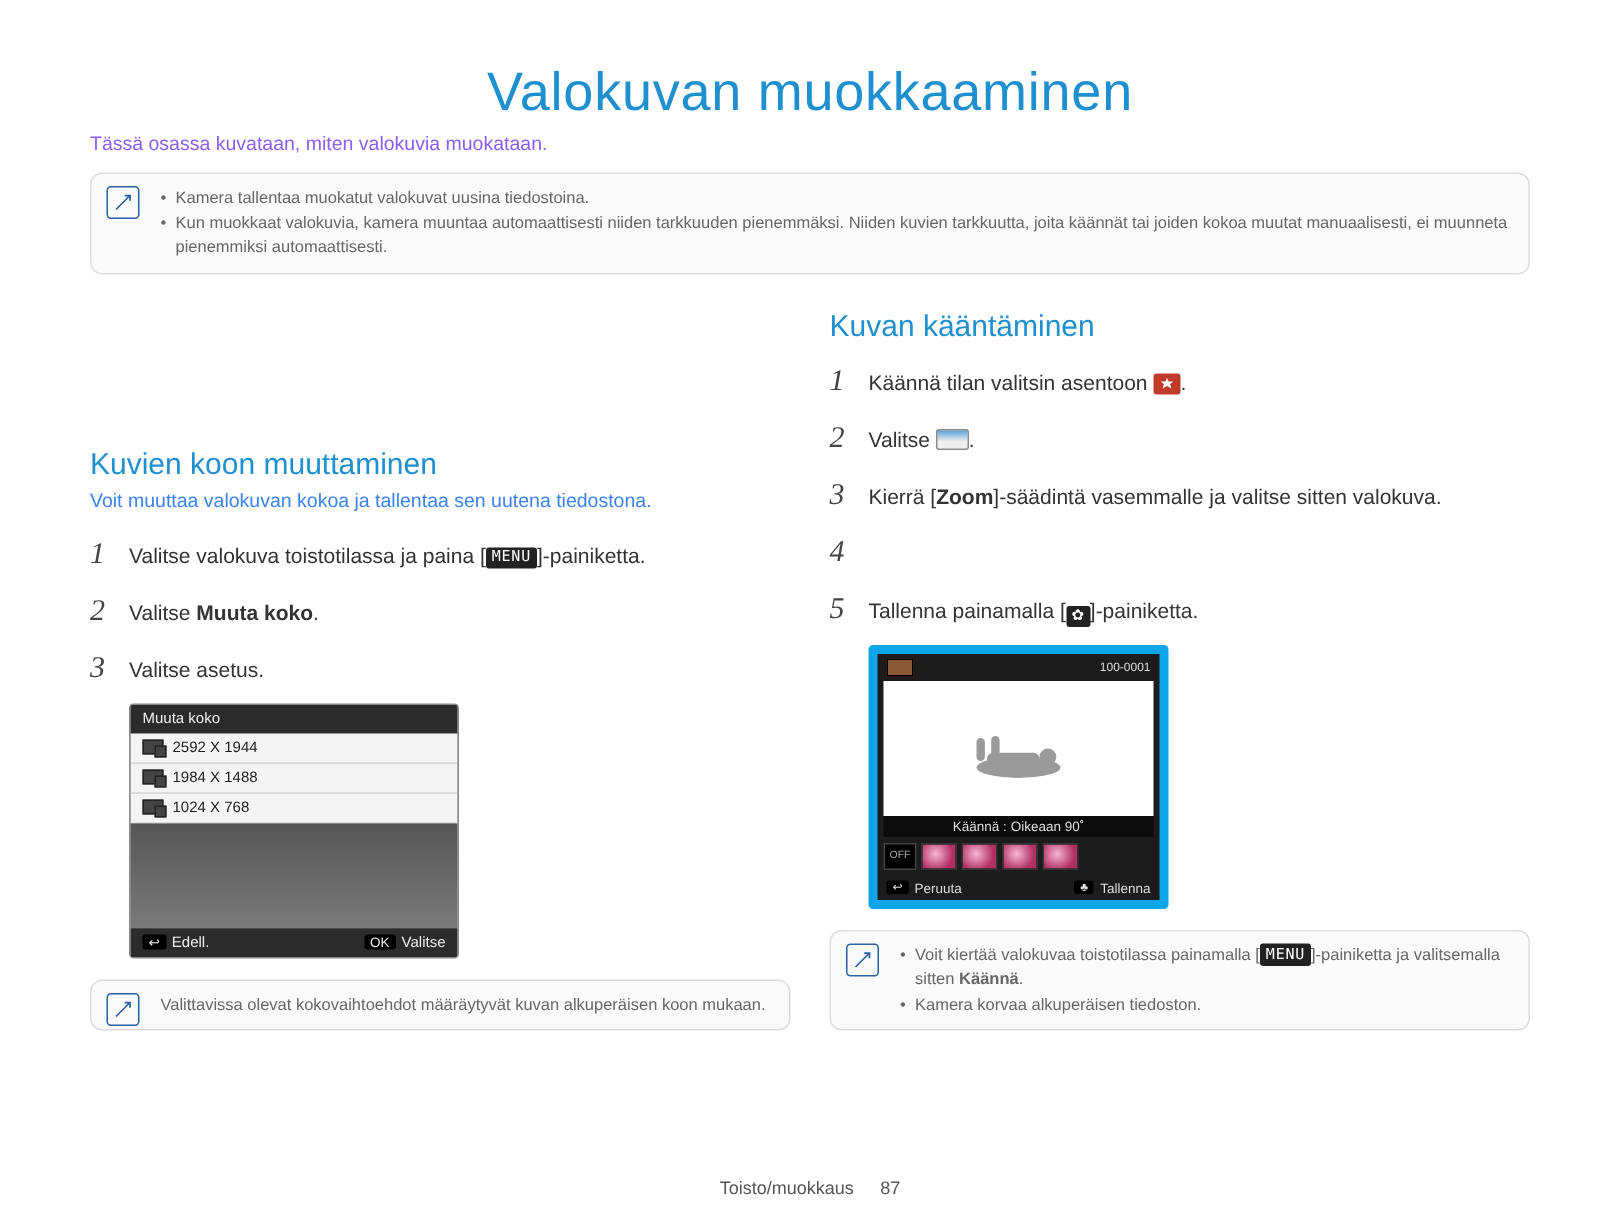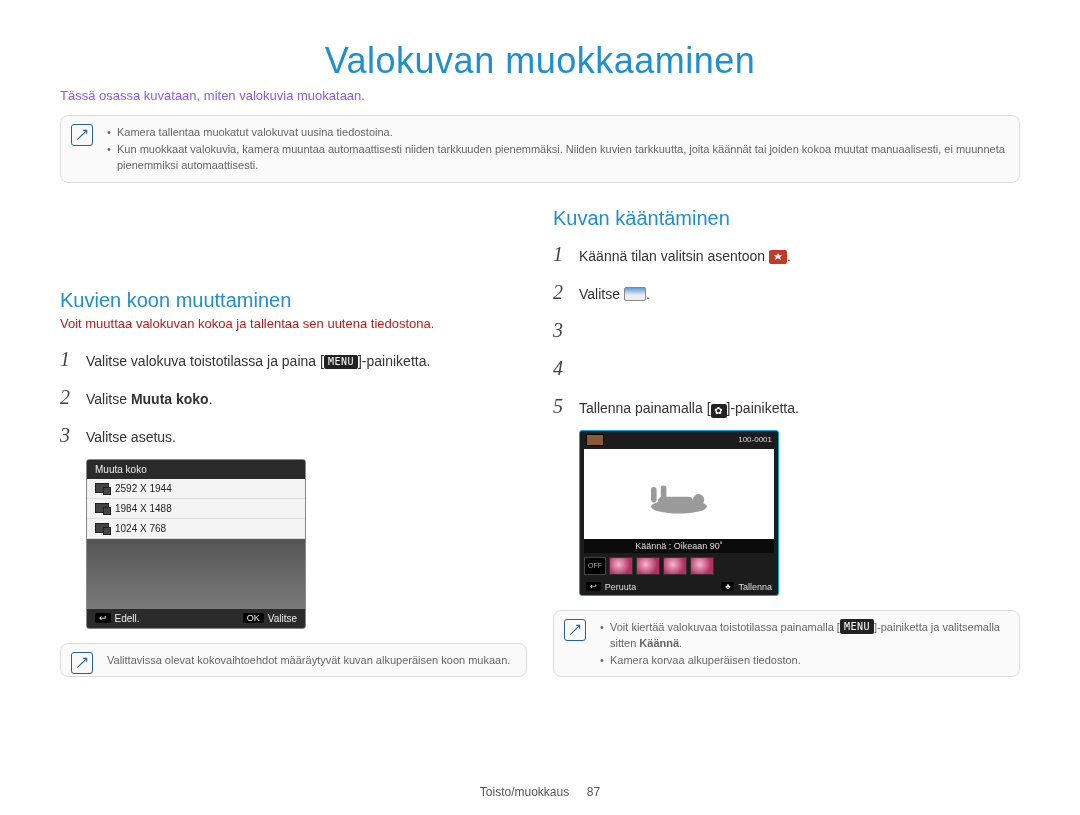--- a/index.html
+++ b/index.html
@@ -67,21 +67,21 @@
   }
   .col { flex: 1; }
   h2.section-title {
     color: var(--blue);
     font-weight: 400;
     font-size: 20px;
     margin: 0 0 4px 0;
   }
   .section-lead {
     font-size: 13px;
-    color: #b91c1c;
+    color: #3b82f6;
     margin-bottom: 14px;
   }
   .step {
     display: flex;
     align-items: baseline;
     gap: 10px;
     font-size: 14px;
     margin: 10px 0;
     line-height: 1.4;
   }
@@ -179,21 +179,21 @@
     background: #2b2b2b;
     padding: 4px 8px;
   }
   .camera-ui .ftr .kv { display:flex; gap:4px; align-items:center; }
   .camera-ui .ftr .key {
     background:#000; padding:0 4px; border-radius:2px; font-size:9px;
   }
   
   .camera-ui2 {
     width: 200px;
-    border: 1px solid #0ea5e9;
+    border: 6px solid #0ea5e9;
     border-radius: 3px;
     overflow: hidden;
     margin: 10px 0 14px 26px;
     font-size: 9px;
     background: #1c1c1c;
     color: #ddd;
     position: relative;
   }
   .camera-ui2 .topbar {
     display:flex; justify-content:space-between; align-items:center;
@@ -338,20 +338,23 @@
       </span>
     </div>
     <div class="step">
       <span class="step-num">2</span>
       <span class="step-text">
         <span>Valitse </span><span class="tool-chip"></span><span>.</span>
       </span>
     </div>
     <div class="step">
       <span class="step-num">3</span>
+      <span class="step-text">
+        <span>Kierrä [</span><b>Zoom</b><span>]-säädintä vasemmalle ja valitse sitten valokuva.</span>
+      </span>
     </div>
     <div class="step">
       <span class="step-num">4</span>
     </div>
     <div class="step">
       <span class="step-num">5</span>
       <span class="step-text">
         <span>Tallenna painamalla [</span><span class="flower-chip">✿</span><span>]-painiketta.</span>
       </span>
     </div>

